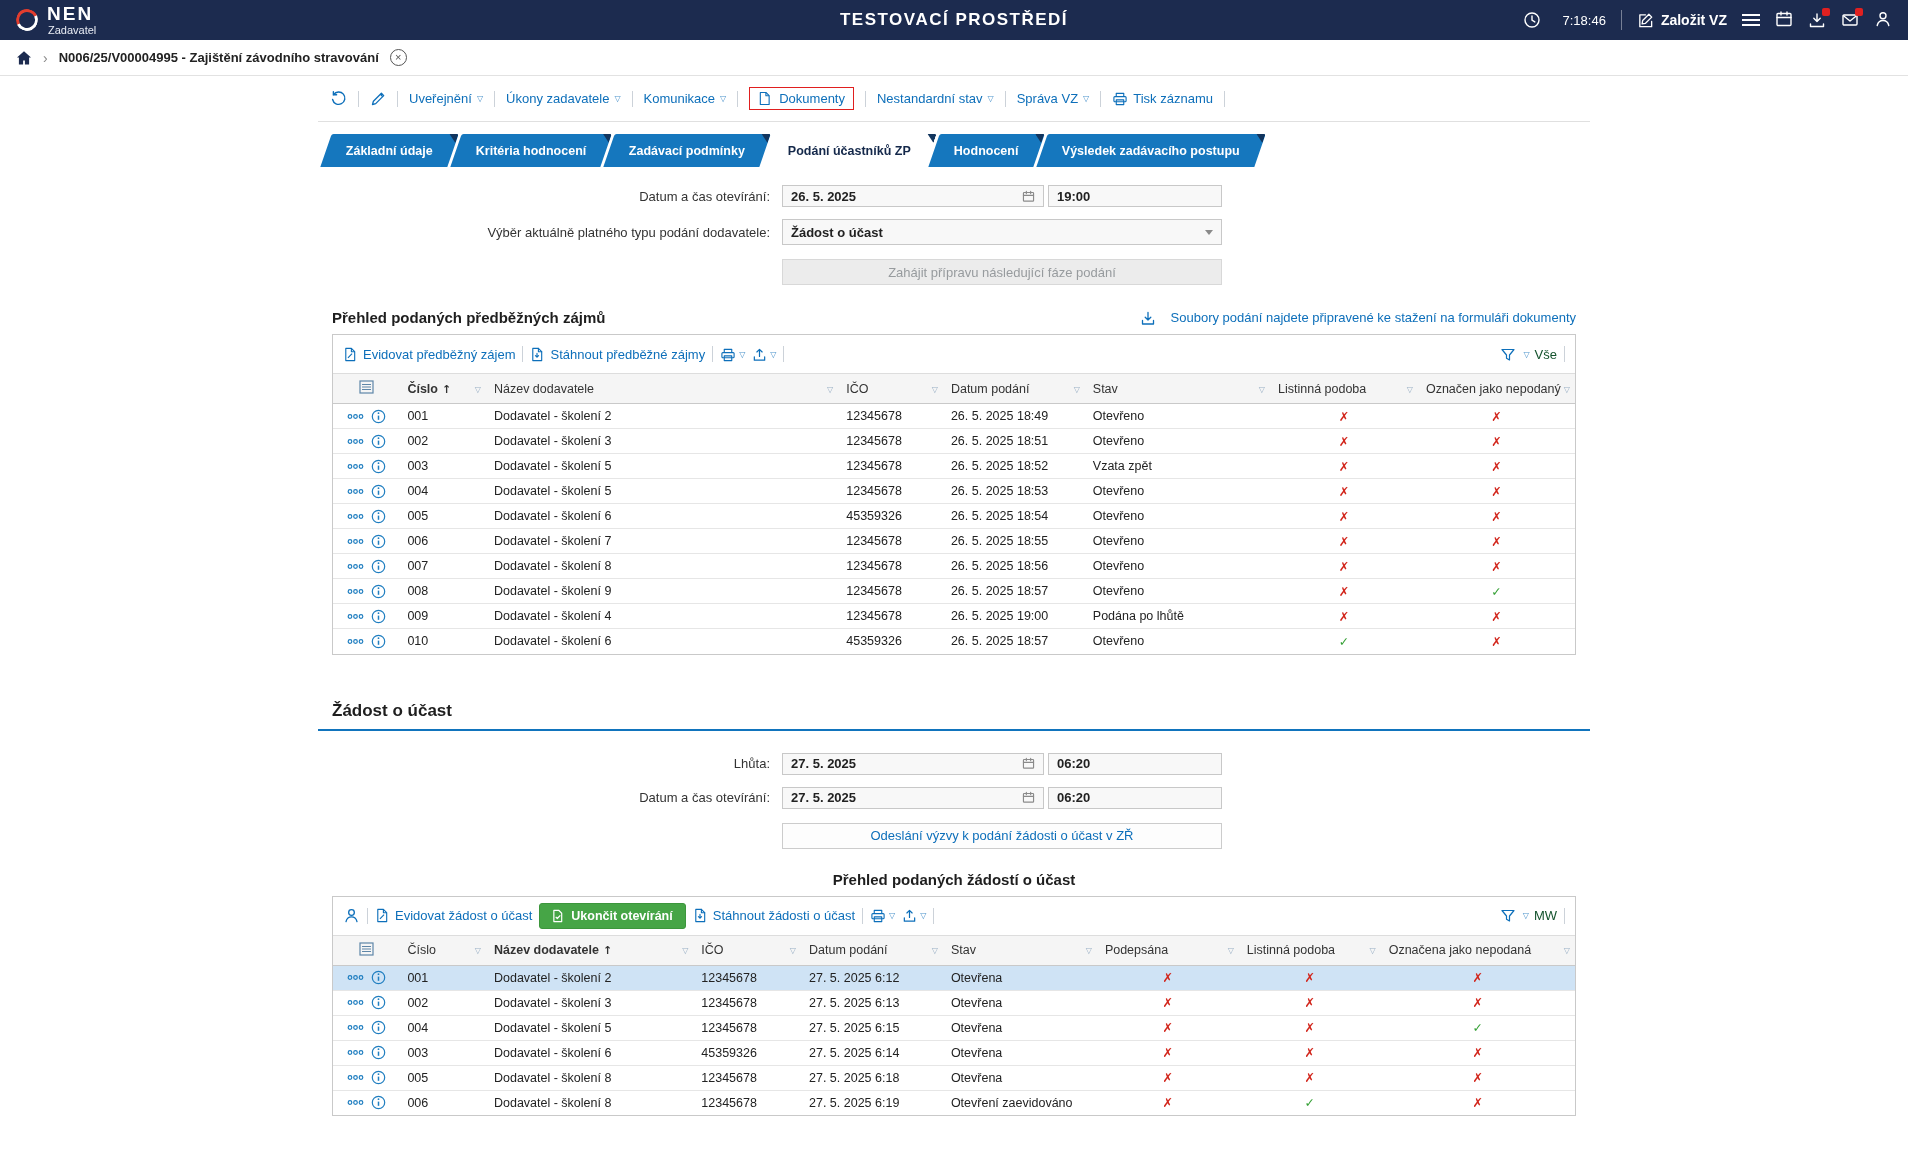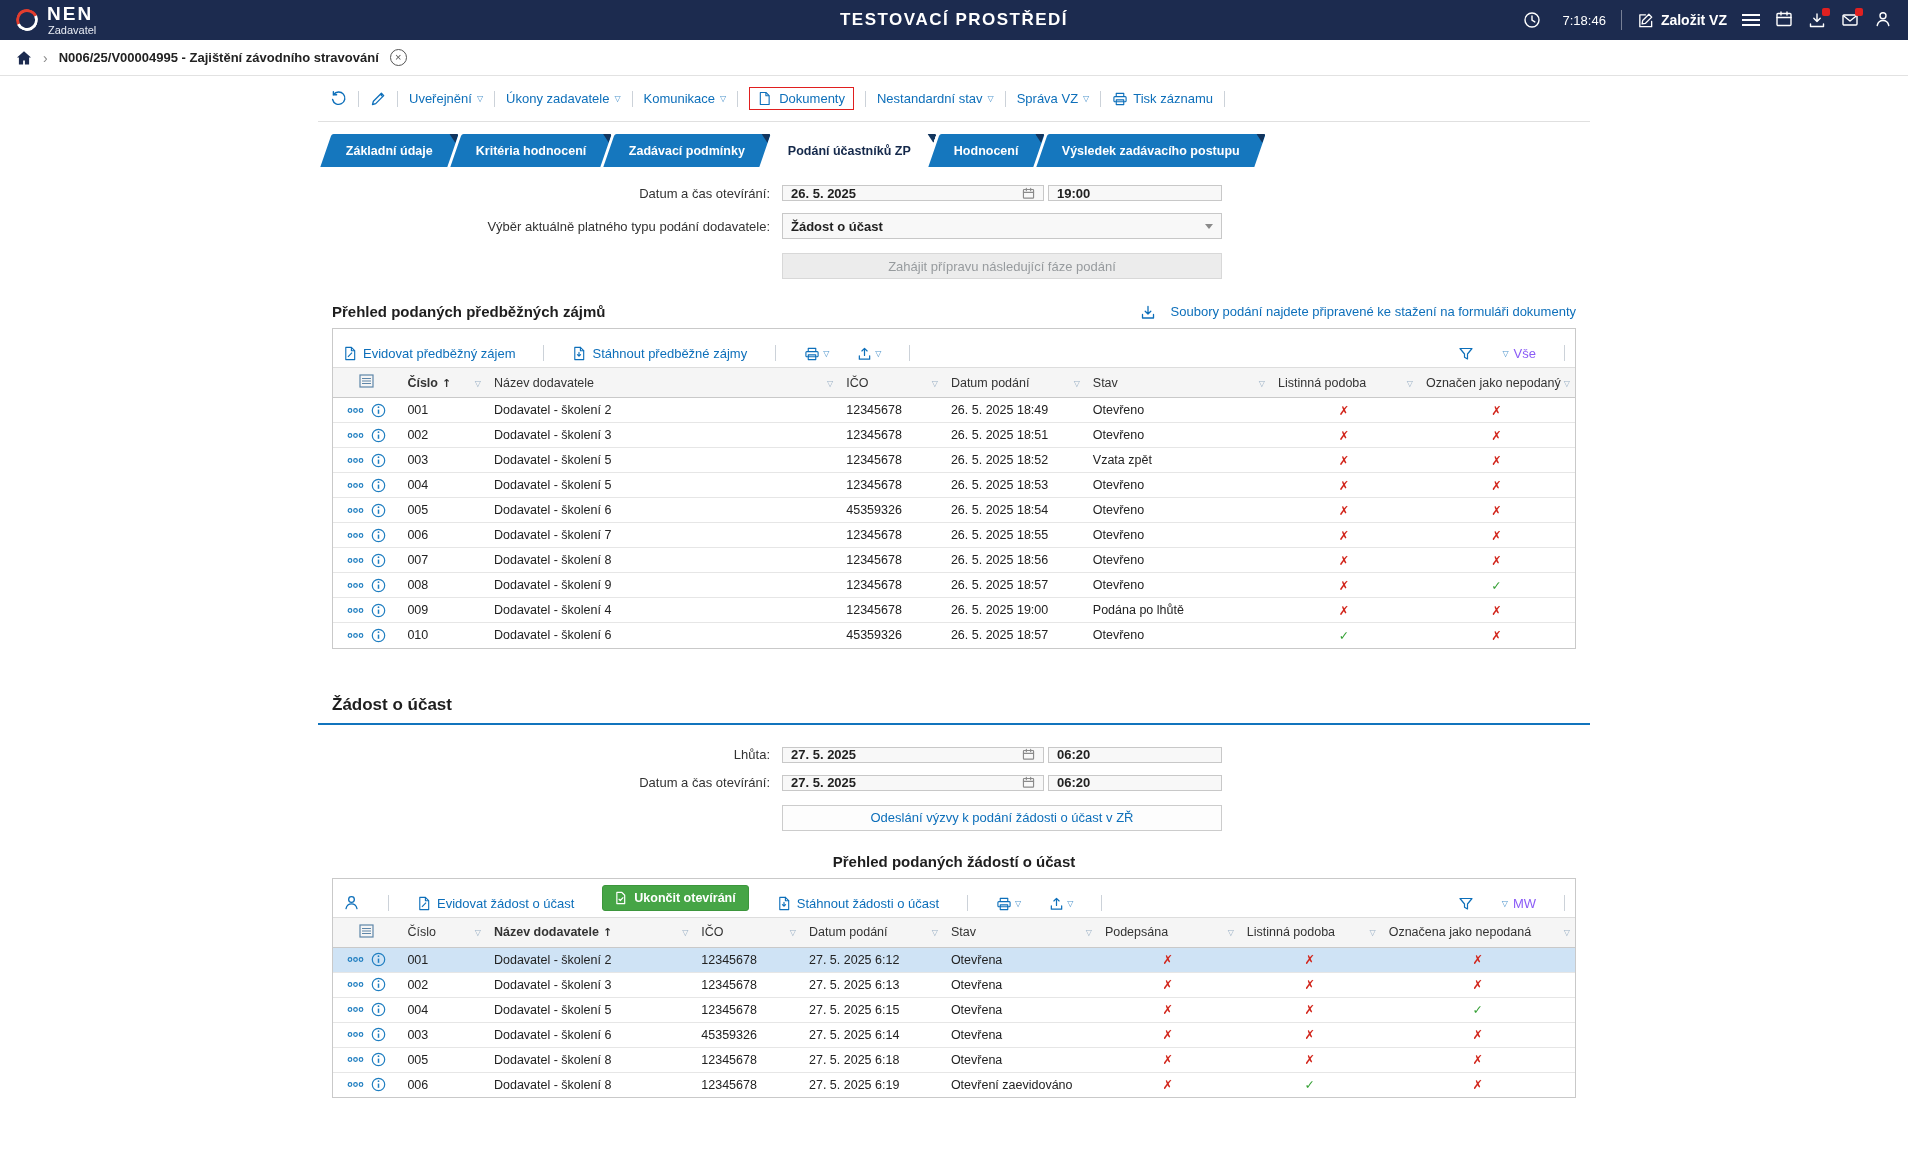--- a/index.html
+++ b/index.html
@@ -57,21 +57,21 @@
   .tab::after { content:""; position:absolute; top:0; right:0; width:9px; height:9px;
     background:#12355e; clip-path:polygon(0 0,100% 0,100% 100%); }
   .tab-label { transform:skewX(19deg); font-size:12.5px; font-weight:bold; white-space:nowrap; }
   .tab.active { background:#fff; color:#14284a; }
 
   
   .form-area { margin-top:18px; }
   .form-row { display:flex; align-items:center; margin-bottom:12px; }
   .form-label { width:464px; padding-right:12px; text-align:right; font-size:13px; color:#333; }
   .form-ctrl { display:flex; gap:4px; width:440px; }
-  .input { background:#f8f8f8; border:1px solid #c8c8c8; height:16px; display:flex;
+  .input { background:#f8f8f8; border:1px solid #c8c8c8; height:22px; display:flex;
     align-items:center; padding:0 8px; font-weight:bold; font-size:13px; color:#222; }
   .input.date { width:262px; justify-content:space-between; cursor:text; }
   .input.time { width:174px; cursor:text; }
   .select { width:440px; background:#f8f8f8; border:1px solid #c8c8c8; height:26px;
     display:flex; align-items:center; justify-content:space-between; padding:0 8px;
     font-weight:bold; font-size:13px; cursor:pointer; }
   .sel-caret { width:0; height:0; border-left:4px solid transparent;
     border-right:4px solid transparent; border-top:5px solid #8a8a8a; }
   .btn-disabled { margin-left:464px; width:440px; height:26px; background:#ececec;
     border:1px solid #d8d8d8; color:#979b9e; font-size:13px;
@@ -83,26 +83,26 @@
   
   .sec-row { display:flex; align-items:center; justify-content:space-between;
     margin:24px 14px 8px; }
   .sec-title { font-size:15px; font-weight:bold; color:#1e1e1e; }
   .files-link { color:#0d6fba; font-size:13px; display:flex; align-items:center; gap:15px; }
   .sec2-head { margin-top:46px; padding:0 14px 8px; font-size:17px; font-weight:bold;
     border-bottom:2px solid #1174bd; color:#1e1e1e; }
 
   
   .panel { border:1px solid #c9c9c9; margin:0 14px; background:#fff; }
-  .panel-toolbar { display:flex; align-items:flex-end; gap:28px; padding:6px 10px; height:38px; }
+  .panel-toolbar { display:flex; align-items:center; gap:7px; padding:6px 10px; height:38px; }
   .pt-link { color:#0d6fba; font-size:13px; display:inline-flex; align-items:center; gap:6px; }
   .pt-ic { display:inline-flex; align-items:center; gap:3px; cursor:pointer; }
   .flex-sp { flex:1; }
   .view-filter { display:inline-flex; align-items:center; gap:5px; cursor:pointer; }
-  .vf-label { color:#8b5cf6; font-size:13px; }
+  .vf-label { color:#14532d; font-size:13px; }
   .btn-green { background:#46a546; border:1px solid #3c963c; border-radius:3px; color:#fff;
     font-size:12.5px; font-weight:bold; padding:0 12px; height:26px; display:inline-flex;
     align-items:center; gap:7px; cursor:pointer; font-family:"Liberation Sans", sans-serif; }
 
   .grid { width:100%; border-collapse:collapse; table-layout:fixed; font-size:12.5px; }
   .grid th { background:#f5f5f5; border-top:1px solid #ddd; border-bottom:1px solid #c9c9c9;
     height:30px; text-align:left; padding:0 8px; font-weight:normal; color:#333;
     position:relative; white-space:nowrap; overflow:hidden; }
   .grid th.sorted .th-label { font-weight:bold; }
   .grid th.ctl, .grid td.ctl { text-align:center; padding:0 4px; }

